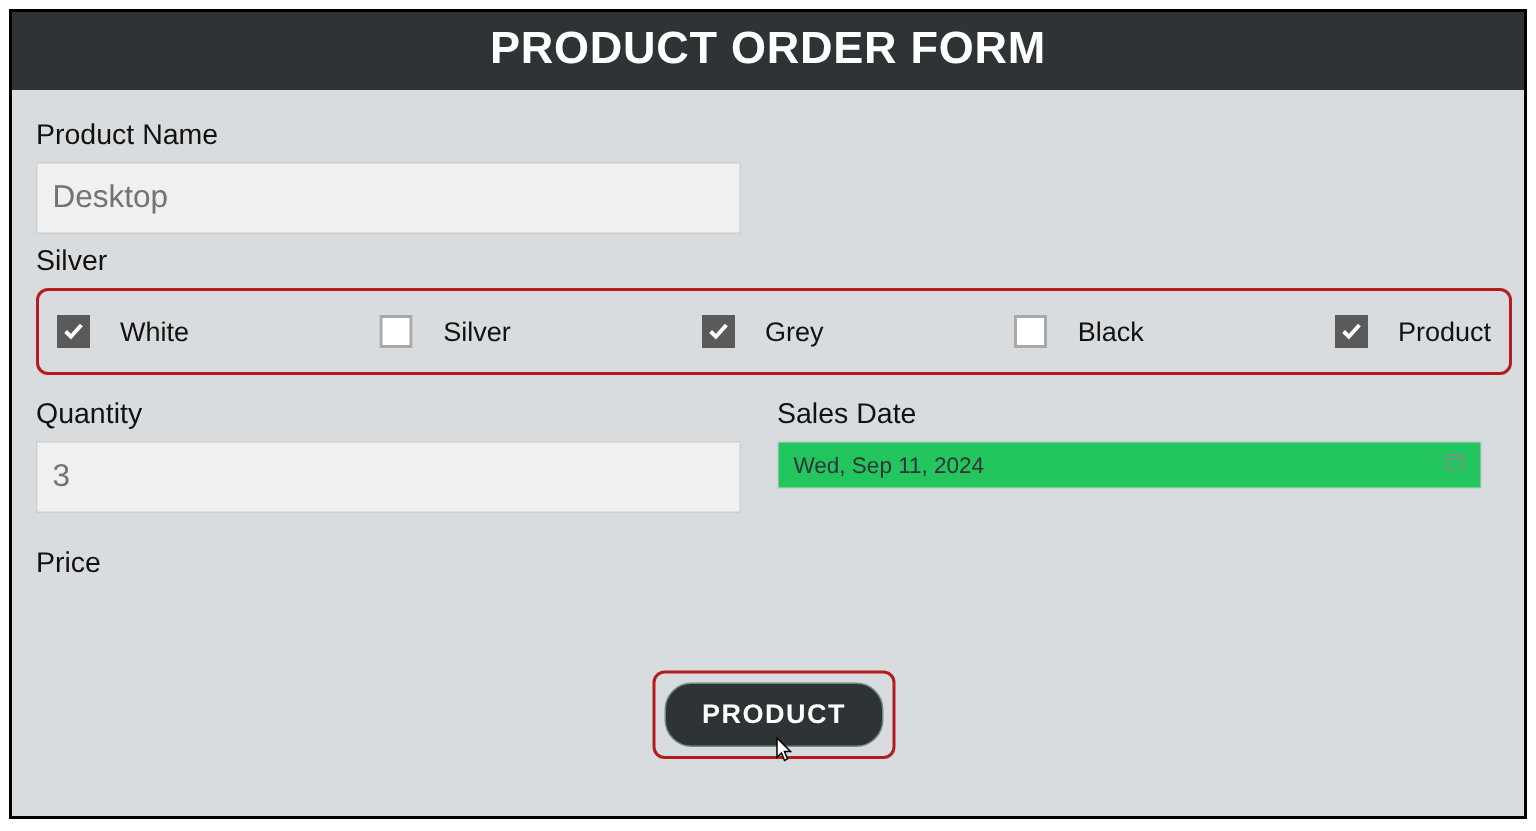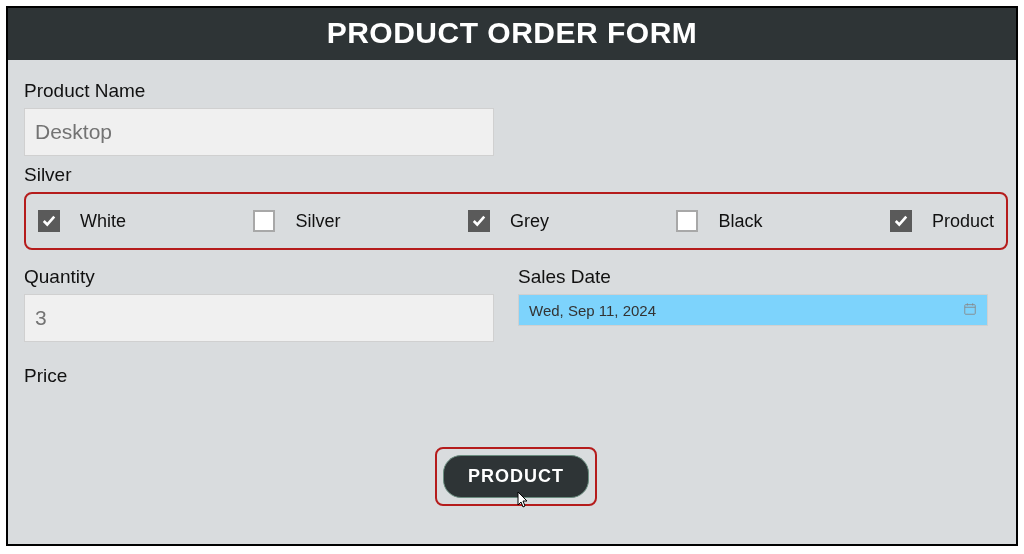--- a/index.html
+++ b/index.html
@@ -42,21 +42,21 @@
     height: 48px;
     background: #f0f0f0;
     border: 1px solid #d0d0d0;
     padding: 4px 10px;
     font-size: 21px;
     color: #737373;
   }
   .input-wide {
     width: 470px;
     height: 32px;
-    background: #7dd3fc;
+    background: #22c55e;
     border: 1px solid #d0d0d0;
     padding: 4px 10px;
     font-size: 15px;
     color: #333;
     display: flex;
     align-items: center;
     justify-content: space-between;
   }
   .col { flex: 0 0 auto; }
   .color-highlight {

